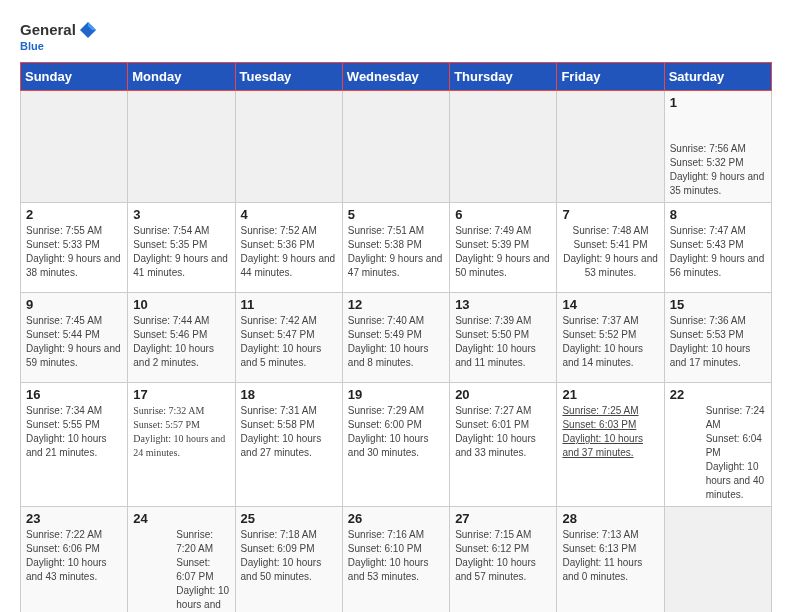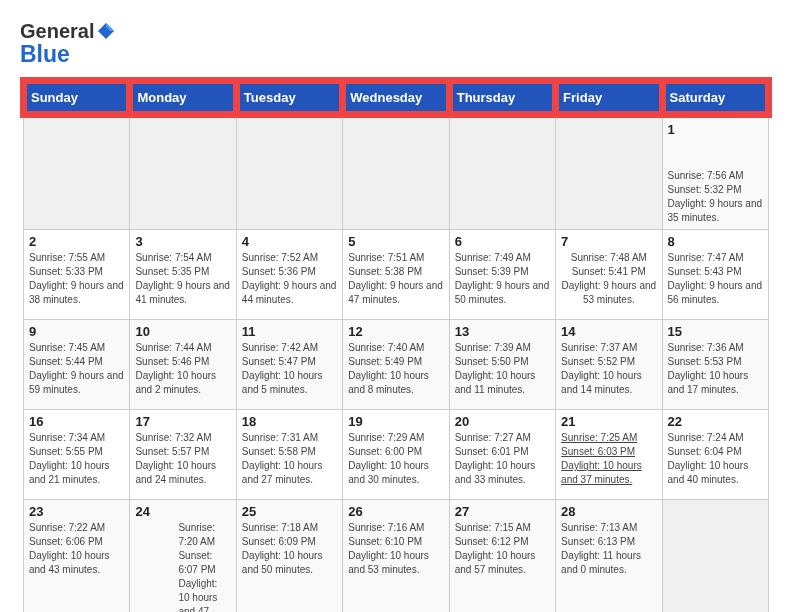--- a/index.html
+++ b/index.html
@@ -41,21 +41,21 @@
       border-collapse: collapse;
       table-layout: fixed;
     }
     thead tr th {
       background-color: #2255bb;
       color: #fff;
       font-size: 13px;
       font-weight: bold;
       padding: 6px 4px;
       text-align: left;
-      border: 7px solid #ef4444;
+      border: 1px solid #ef4444;
     }
     tbody tr td {
       border: 1px solid #ccc;
       vertical-align: top;
       padding: 4px 5px;
       font-size: 10.5px;
       color: #333;
       height: 90px;
       background: #fff;
     }
@@ -77,27 +77,27 @@
     .empty-cell {
       background: #f0f0f0 !important;
     }
   </style>
 </head>
 <body>
 
 <div class="header">
   <div class="logo">
     <div style="display:flex;align-items:center;">
-      <span style="font-size:20px;font-weight:bold;color:#333;">General</span>
+      <span style="font-size:15px;font-weight:bold;color:#333;">General</span>
       <svg width="20" height="20" viewBox="0 0 20 20" style="margin-left:2px;">
         <polygon points="10,2 18,10 10,18 2,10" fill="#2266cc"></polygon>
         <polygon points="10,2 18,10 14,10 10,6" fill="#4499ff"></polygon>
       </svg>
     </div>
-    <span style="font-size:23px;font-weight:bold;color:#2266cc;">Blue</span>
+    <span style="font-size:11px;font-weight:bold;color:#2266cc;">Blue</span>
   </div>
   <div class="title-block">
   </div>
 </div>
 
 <table>
   <thead>
     <tr>
     <th>Sunday</th>
         <th>Monday</th>
@@ -213,21 +213,21 @@
       </tr>
       <tr>
         <td>
           <span class="day-num">16</span>
           <div class="day-info" style="white-space: pre-line;">Sunrise: 7:34 AM
 Sunset: 5:55 PM
 Daylight: 10 hours and 21 minutes.</div>
         </td>
         <td>
           <span class="day-num">17</span>
-          <div class="day-info" style="white-space: pre-line;">Sunrise: 7:32 AM
+          <div class="day-info" style="white-space: pre-line; font-family: Liberation Serif, serif;">Sunrise: 7:32 AM
 Sunset: 5:57 PM
 Daylight: 10 hours and 24 minutes.</div>
         </td>
         <td>
           <span class="day-num">18</span>
           <div class="day-info" style="white-space: pre-line;">Sunrise: 7:31 AM
 Sunset: 5:58 PM
 Daylight: 10 hours and 27 minutes.</div>
         </td>
         <td>
@@ -243,21 +243,21 @@
 Daylight: 10 hours and 33 minutes.</div>
         </td>
         <td>
           <span class="day-num">21</span>
           <div class="day-info" style="white-space: pre-line; text-decoration: underline;">Sunrise: 7:25 AM
 Sunset: 6:03 PM
 Daylight: 10 hours and 37 minutes.</div>
         </td>
         <td>
           <span class="day-num">22</span>
-          <div class="day-info" style="white-space: pre-line;">Sunrise: 7:24 AM
+          <div class="day-info" style="white-space: pre-line; margin-left: 36px;">Sunrise: 7:24 AM
 Sunset: 6:04 PM
 Daylight: 10 hours and 40 minutes.</div>
         </td>
       </tr>
       <tr>
         <td>
           <span class="day-num">23</span>
           <div class="day-info" style="white-space: pre-line;">Sunrise: 7:22 AM
 Sunset: 6:06 PM
 Daylight: 10 hours and 43 minutes.</div>

